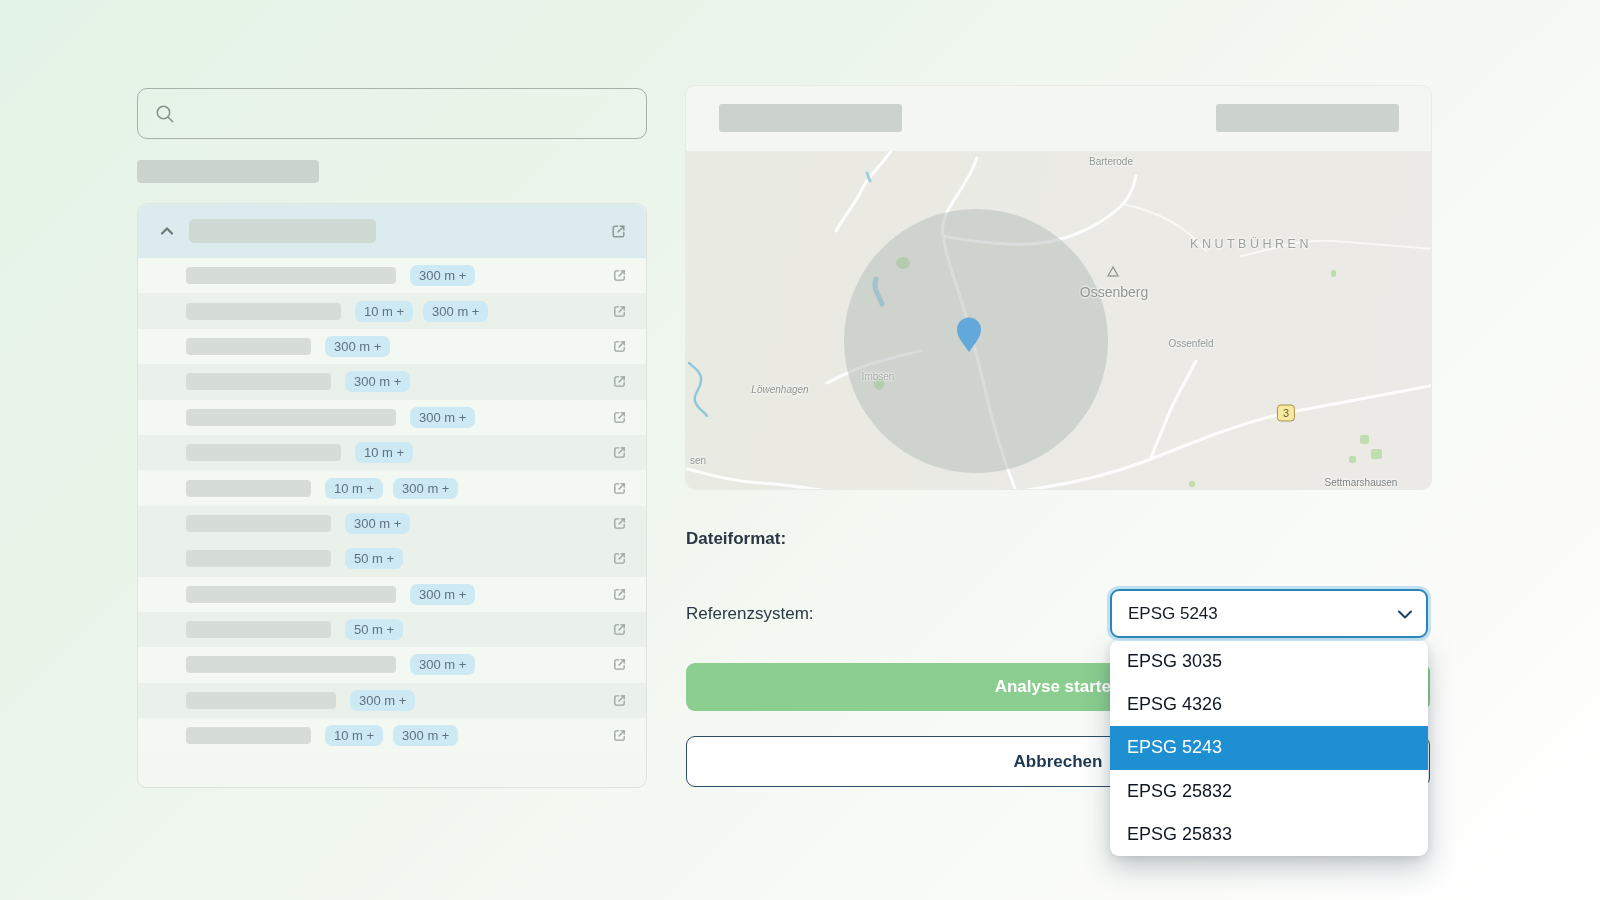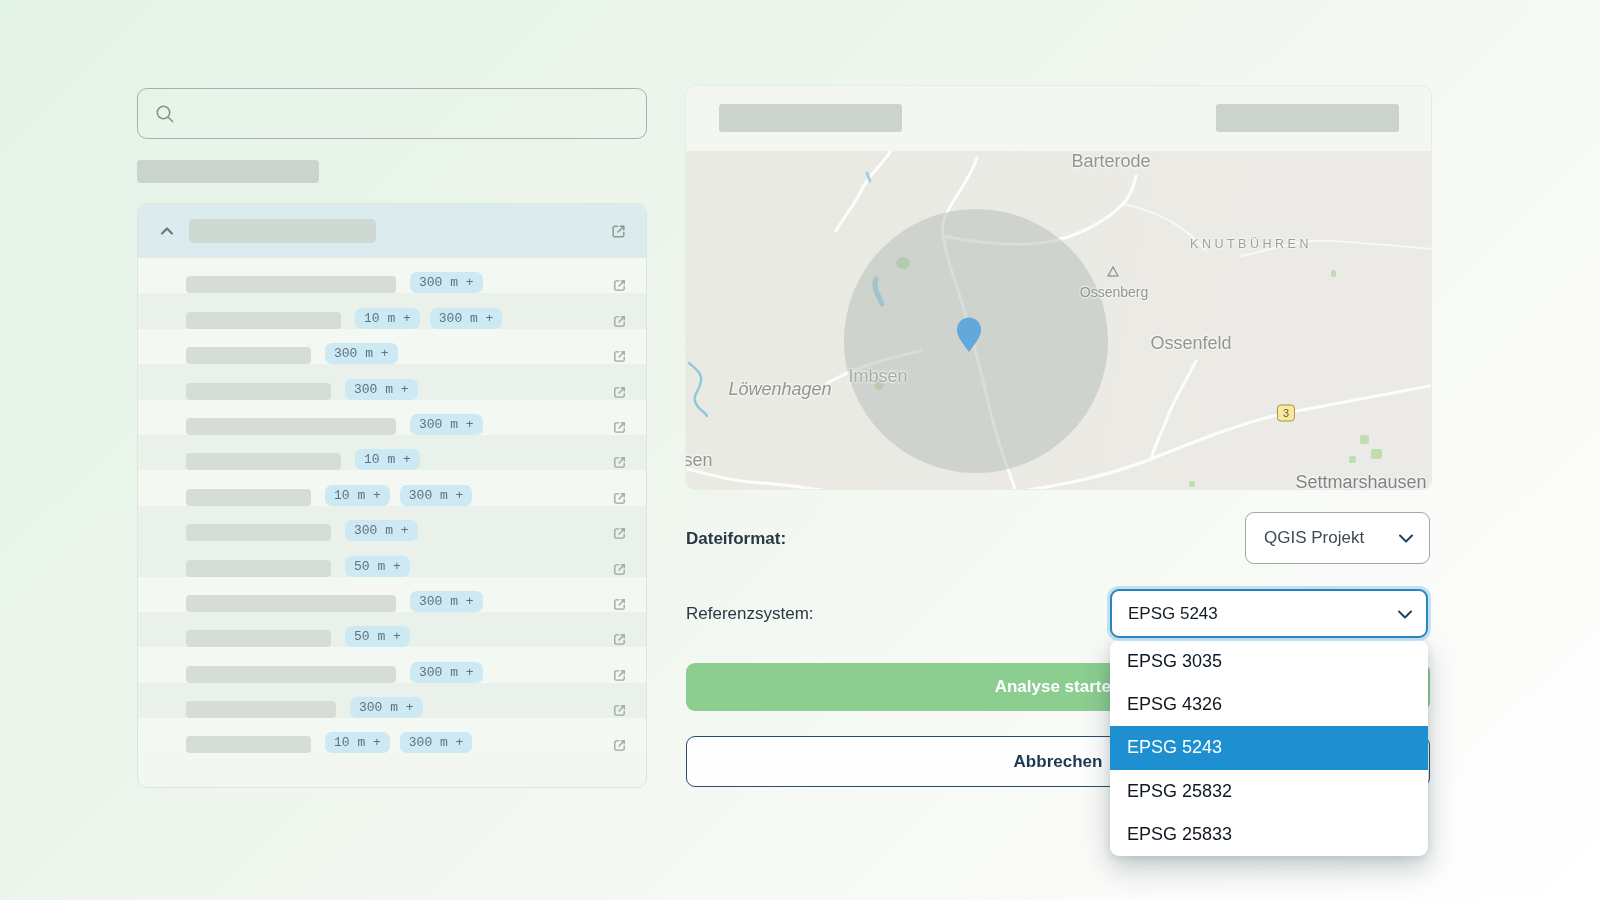--- a/index.html
+++ b/index.html
@@ -14,36 +14,36 @@
     font-family:"Liberation Sans",sans-serif;color:#44504a;}
   .title-skel{position:absolute;left:137px;top:160px;width:182px;height:23px;background:#cbd3cd;border-radius:4px;}
 
   .card{position:absolute;left:137px;top:203px;width:510px;height:585px;box-sizing:border-box;
     border:1px solid #dde5dd;border-radius:10px;overflow:hidden;background:#f3f7f2;}
   .card-header{height:54px;background:#dcecee;display:flex;align-items:center;padding:0 19px;}
   .hdr-skel{width:187px;height:24px;background:#cfd9d3;border-radius:5px;margin-left:12px;}
   .icon-btn{display:flex;align-items:center;color:#8d9893;}
   .hdr-ext{margin-left:auto;}
   .rows{display:flex;flex-direction:column;}
-  .row{height:35.4px;display:flex;align-items:flex-end;padding:0 19px 0 48px;box-sizing:border-box;background:#f4f8f3;font-family:Liberation Mono, monospace;}
+  .row{height:35.4px;display:flex;align-items:center;padding:0 19px 0 48px;box-sizing:border-box;background:#f4f8f3;}
   .row.alt{background:#eaf0ea;}
   .skel{height:17px;border-radius:4px;background:#d6ddd6;flex:none;}
   .badges{display:flex;gap:10px;margin-left:14px;}
   .badge{background:#cde9f4;color:#5f7280;font-size:13px;line-height:1;padding:4px 9px;border-radius:7px;white-space:nowrap;}
   .row .ext{margin-left:auto;color:#9aa5a0;display:flex;}
 
   
   .map-card{position:absolute;left:685px;top:85px;width:747px;height:405px;border-radius:10px;
     background:#f3f6f1;overflow:hidden;border:1px solid #e7ece6;box-sizing:border-box;}
   .mh-skel{position:absolute;top:18px;height:28px;width:183px;background:#ccd3cf;border-radius:3px;}
   .mh-skel.l{left:33px;} .mh-skel.r{left:530px;}
   .map{position:absolute;left:0;top:65px;width:747px;height:340px;
     background:linear-gradient(100deg,#e9eae2 0%,#ebeae5 60%,#eceae6 100%);}
   .map svg.base{position:absolute;left:0;top:0;}
-  .map-label{position:absolute;transform:translate(-50%,-50%);color:#8f958f;font-size:18px;white-space:nowrap;
+  .map-label{position:absolute;transform:translate(-50%,-50%);color:#8f958f;font-size:10px;white-space:nowrap;
     text-shadow:0 1px 2px rgba(255,255,255,.95),0 -1px 2px rgba(255,255,255,.95);}
   .map-label.area{font-size:12.5px;letter-spacing:3.5px;color:#9ba19c;}
   .map-label.small{font-size:14px;}
   .map-label.faded{color:#a6aca7;}
   .map-label.dark{color:#7d8284;}
   .road-badge{position:absolute;left:600px;top:262px;transform:translate(-50%,-50%);background:#f7e9a0;
     border:1px solid #a8924c;color:#6b5d33;font-size:11px;line-height:1;padding:2px 5px;border-radius:4px;}
 
   
   .form-label{position:absolute;color:#2a3744;font-size:17px;}
@@ -356,28 +356,20 @@
           <span class="map-label faded" style="left: 192px; top: 225px;">Imbsen</span>
           <span class="map-label" style="left: 94px; top: 238px; font-style: italic;">Löwenhagen</span>
           <span class="map-label" style="left: 12px; top: 309px;">sen</span>
           <span class="map-label dark" style="left: 675px; top: 331px;">Settmarshausen</span>
         </div>
       <span class="road-badge">3</span>
     </div>
   </div>
 
   <span class="form-label" style="left:686px;top:529px;font-weight:bold;">Dateiformat:</span>
-  <div class="ff-select">
-    <span>QGIS Projekt</span>
-    <span class="chev">
-      <svg width="14" height="9" viewBox="0 0 14 9" fill="none" stroke="#21425e" stroke-width="2" stroke-linecap="round" stroke-linejoin="round">
-          <polyline points="1,1.5 7,7.5 13,1.5"></polyline>
-        </svg>
-    </span>
-  </div>
 
   <span class="form-label" style="left:686px;top:604px;">Referenzsystem:</span>
   <div class="ref-select">
     <span>EPSG 5243</span>
     <span class="chev">
       <svg width="14" height="9" viewBox="0 0 14 9" fill="none" stroke="#21425e" stroke-width="2" stroke-linecap="round" stroke-linejoin="round">
           <polyline points="1,1.5 7,7.5 13,1.5"></polyline>
         </svg>
     </span>
   </div>

